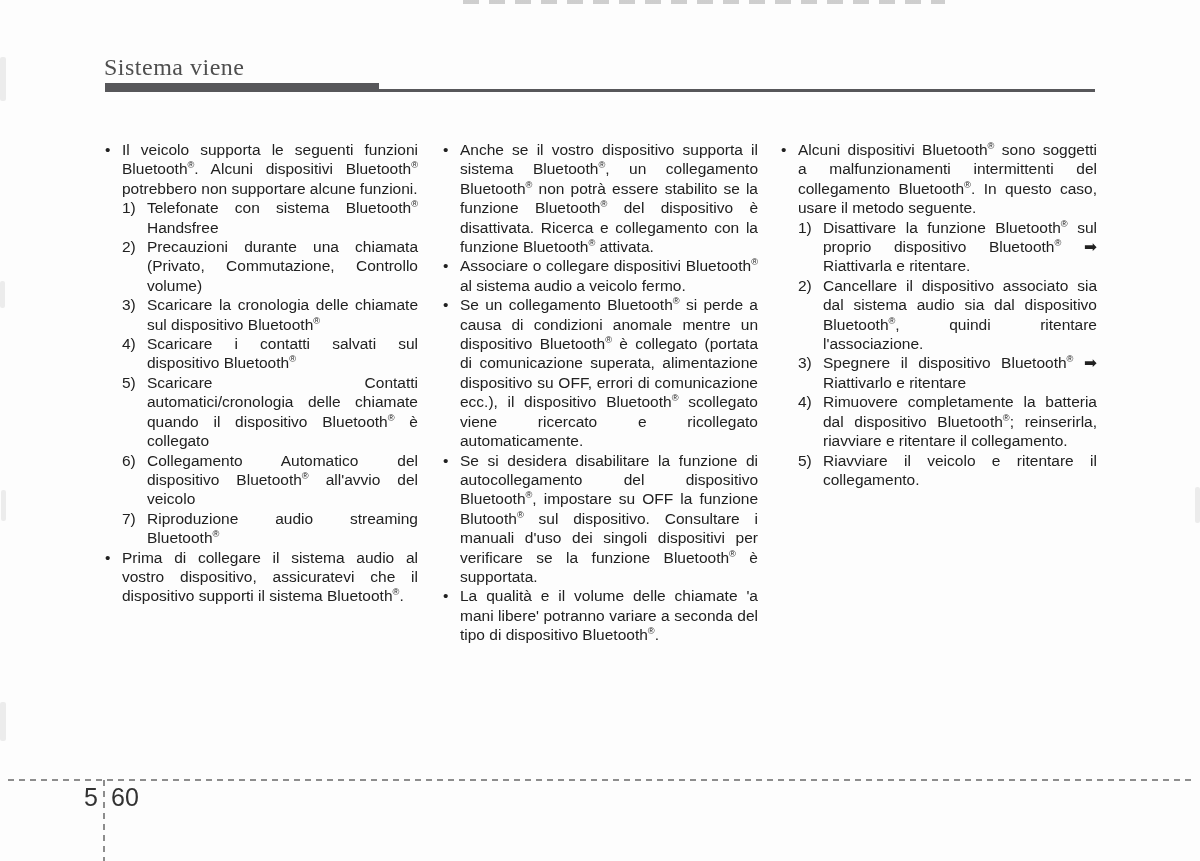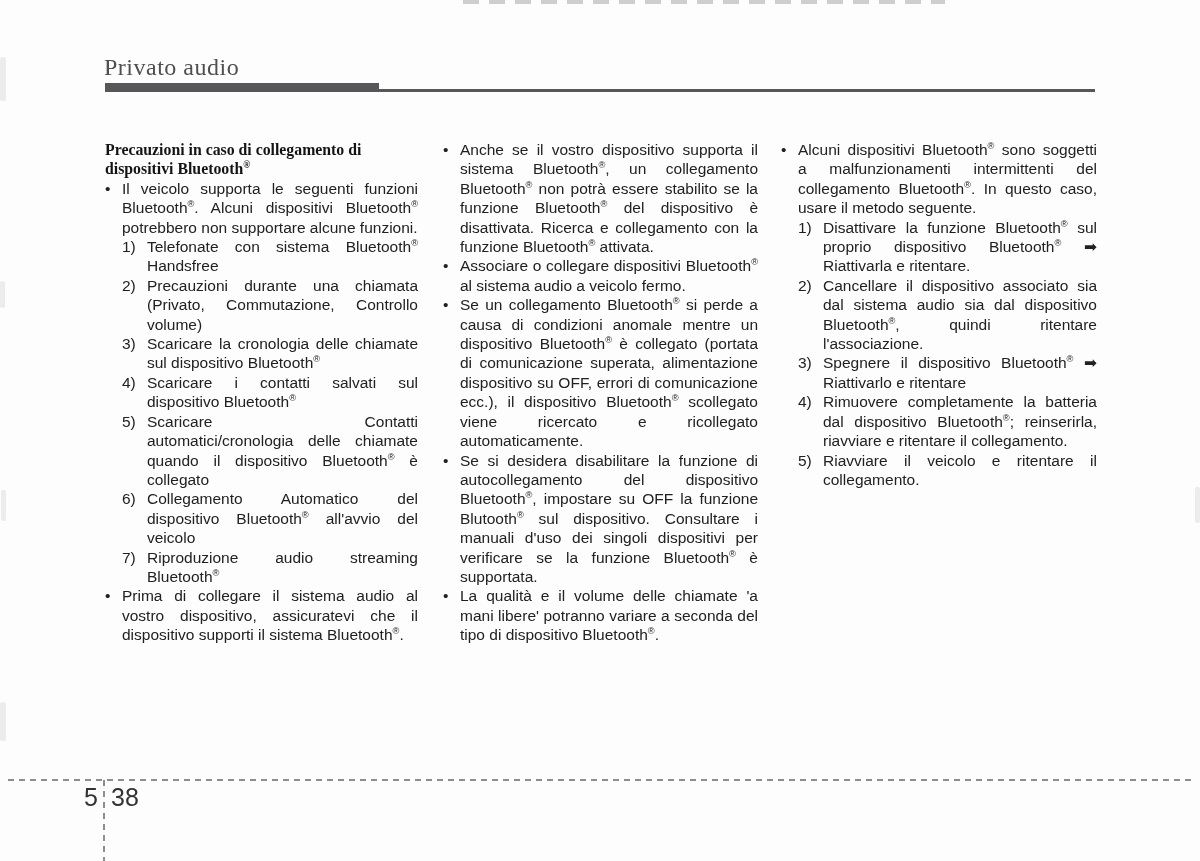--- a/index.html
+++ b/index.html
@@ -75,26 +75,25 @@
 <div class="page">
 
   <div class="crop-top"></div>
 
   <div class="artifact a1"></div>
   <div class="artifact a2"></div>
   <div class="artifact a3"></div>
   <div class="artifact a4"></div>
   <div class="artifact a5"></div>
 
-  <h1 class="page-title">Privato audio</h1>
+  <h1 class="page-title">Sistema viene</h1>
   <div class="rule-thick"></div>
   <div class="rule-thin"></div>
 
   <div class="col col1">
-    <h2 class="heading">Precauzioni in caso di collegamento di dispositivi Bluetooth<sup>®</sup></h2>
 
     <div class="li">
       <span class="marker">•</span>
       <div class="t">Il veicolo supporta le seguenti funzioni Bluetooth<sup>®</sup>. Alcuni dispositivi Bluetooth<sup>®</sup> potrebbero non supportare alcune funzioni.</div>
     </div>
 
     <div class="li num">
       <span class="marker">1)</span>
       <div class="t">Telefonate con sistema Bluetooth<sup>®</sup> Handsfree</div>
     </div>
@@ -175,15 +174,15 @@
     </div>
     <div class="li num">
       <span class="marker">5)</span>
       <div class="t">Riavviare il veicolo e ritentare il collegamento.</div>
     </div>
   </div>
 
   <div class="footer-hdash"></div>
   <div class="footer-vdash"></div>
   <div class="footer-chapter">5</div>
-  <div class="footer-page">38</div>
+  <div class="footer-page">60</div>
 
 </div>
 
 </body></html>

